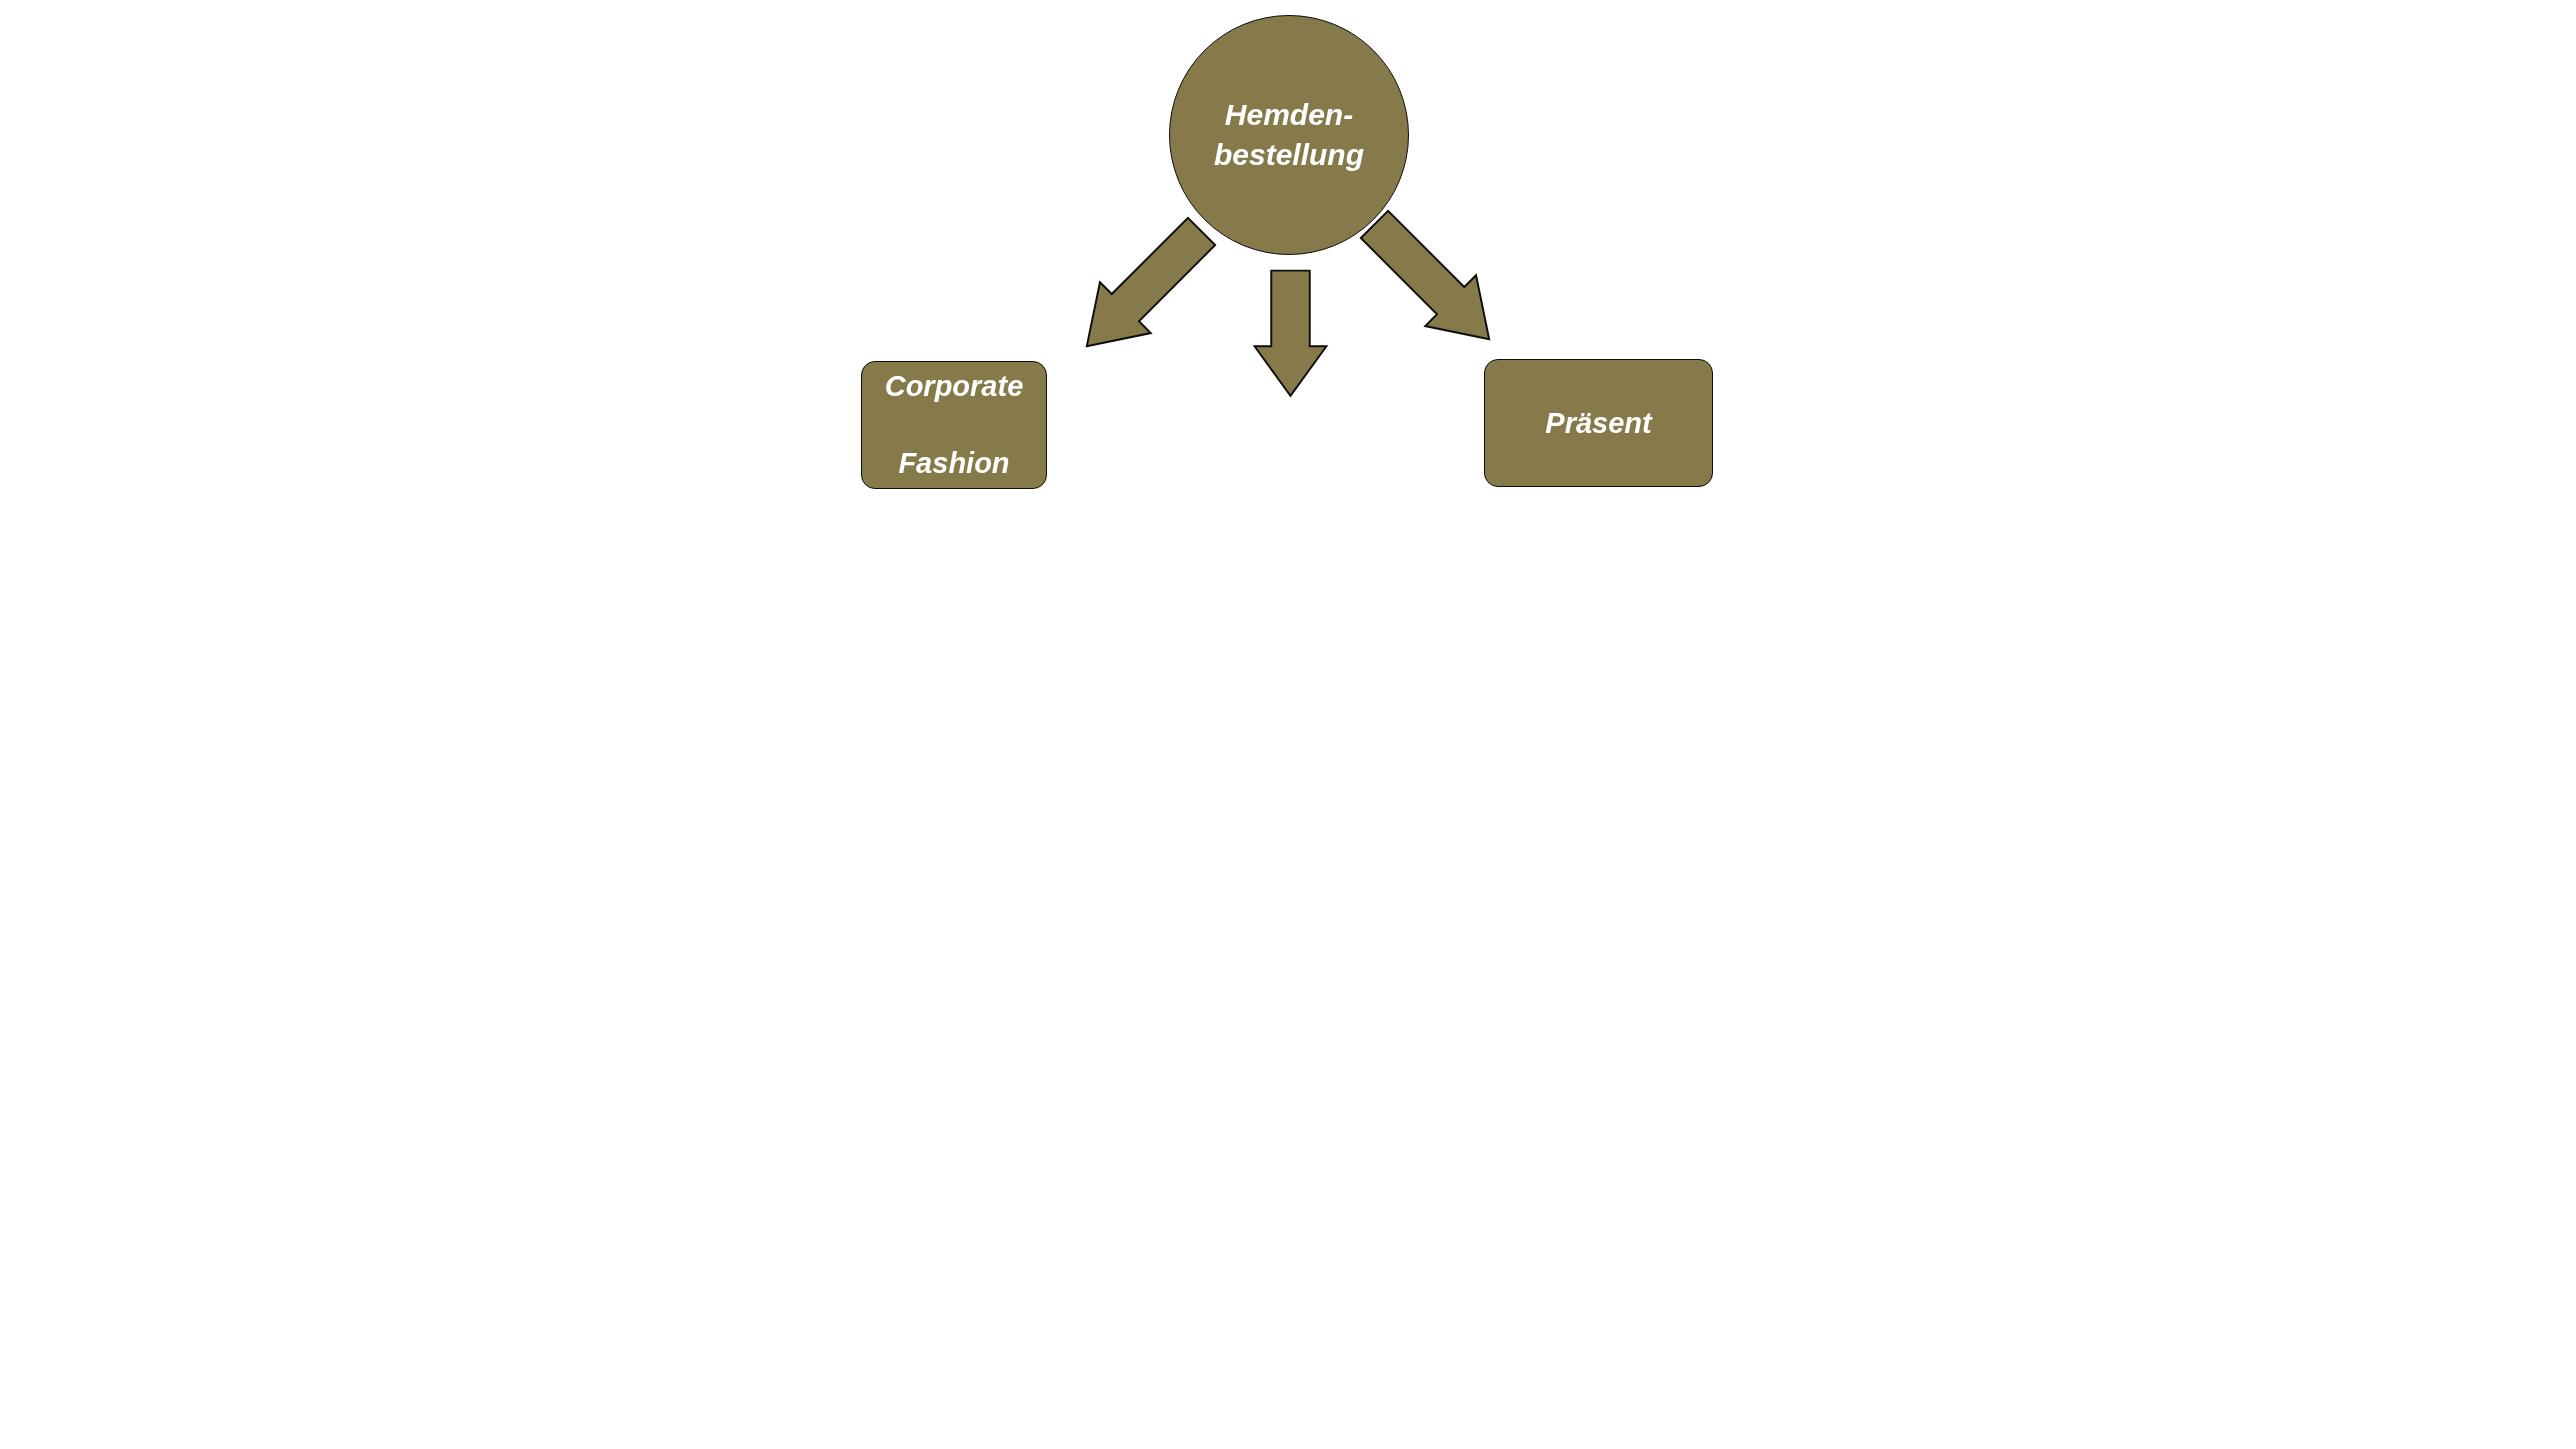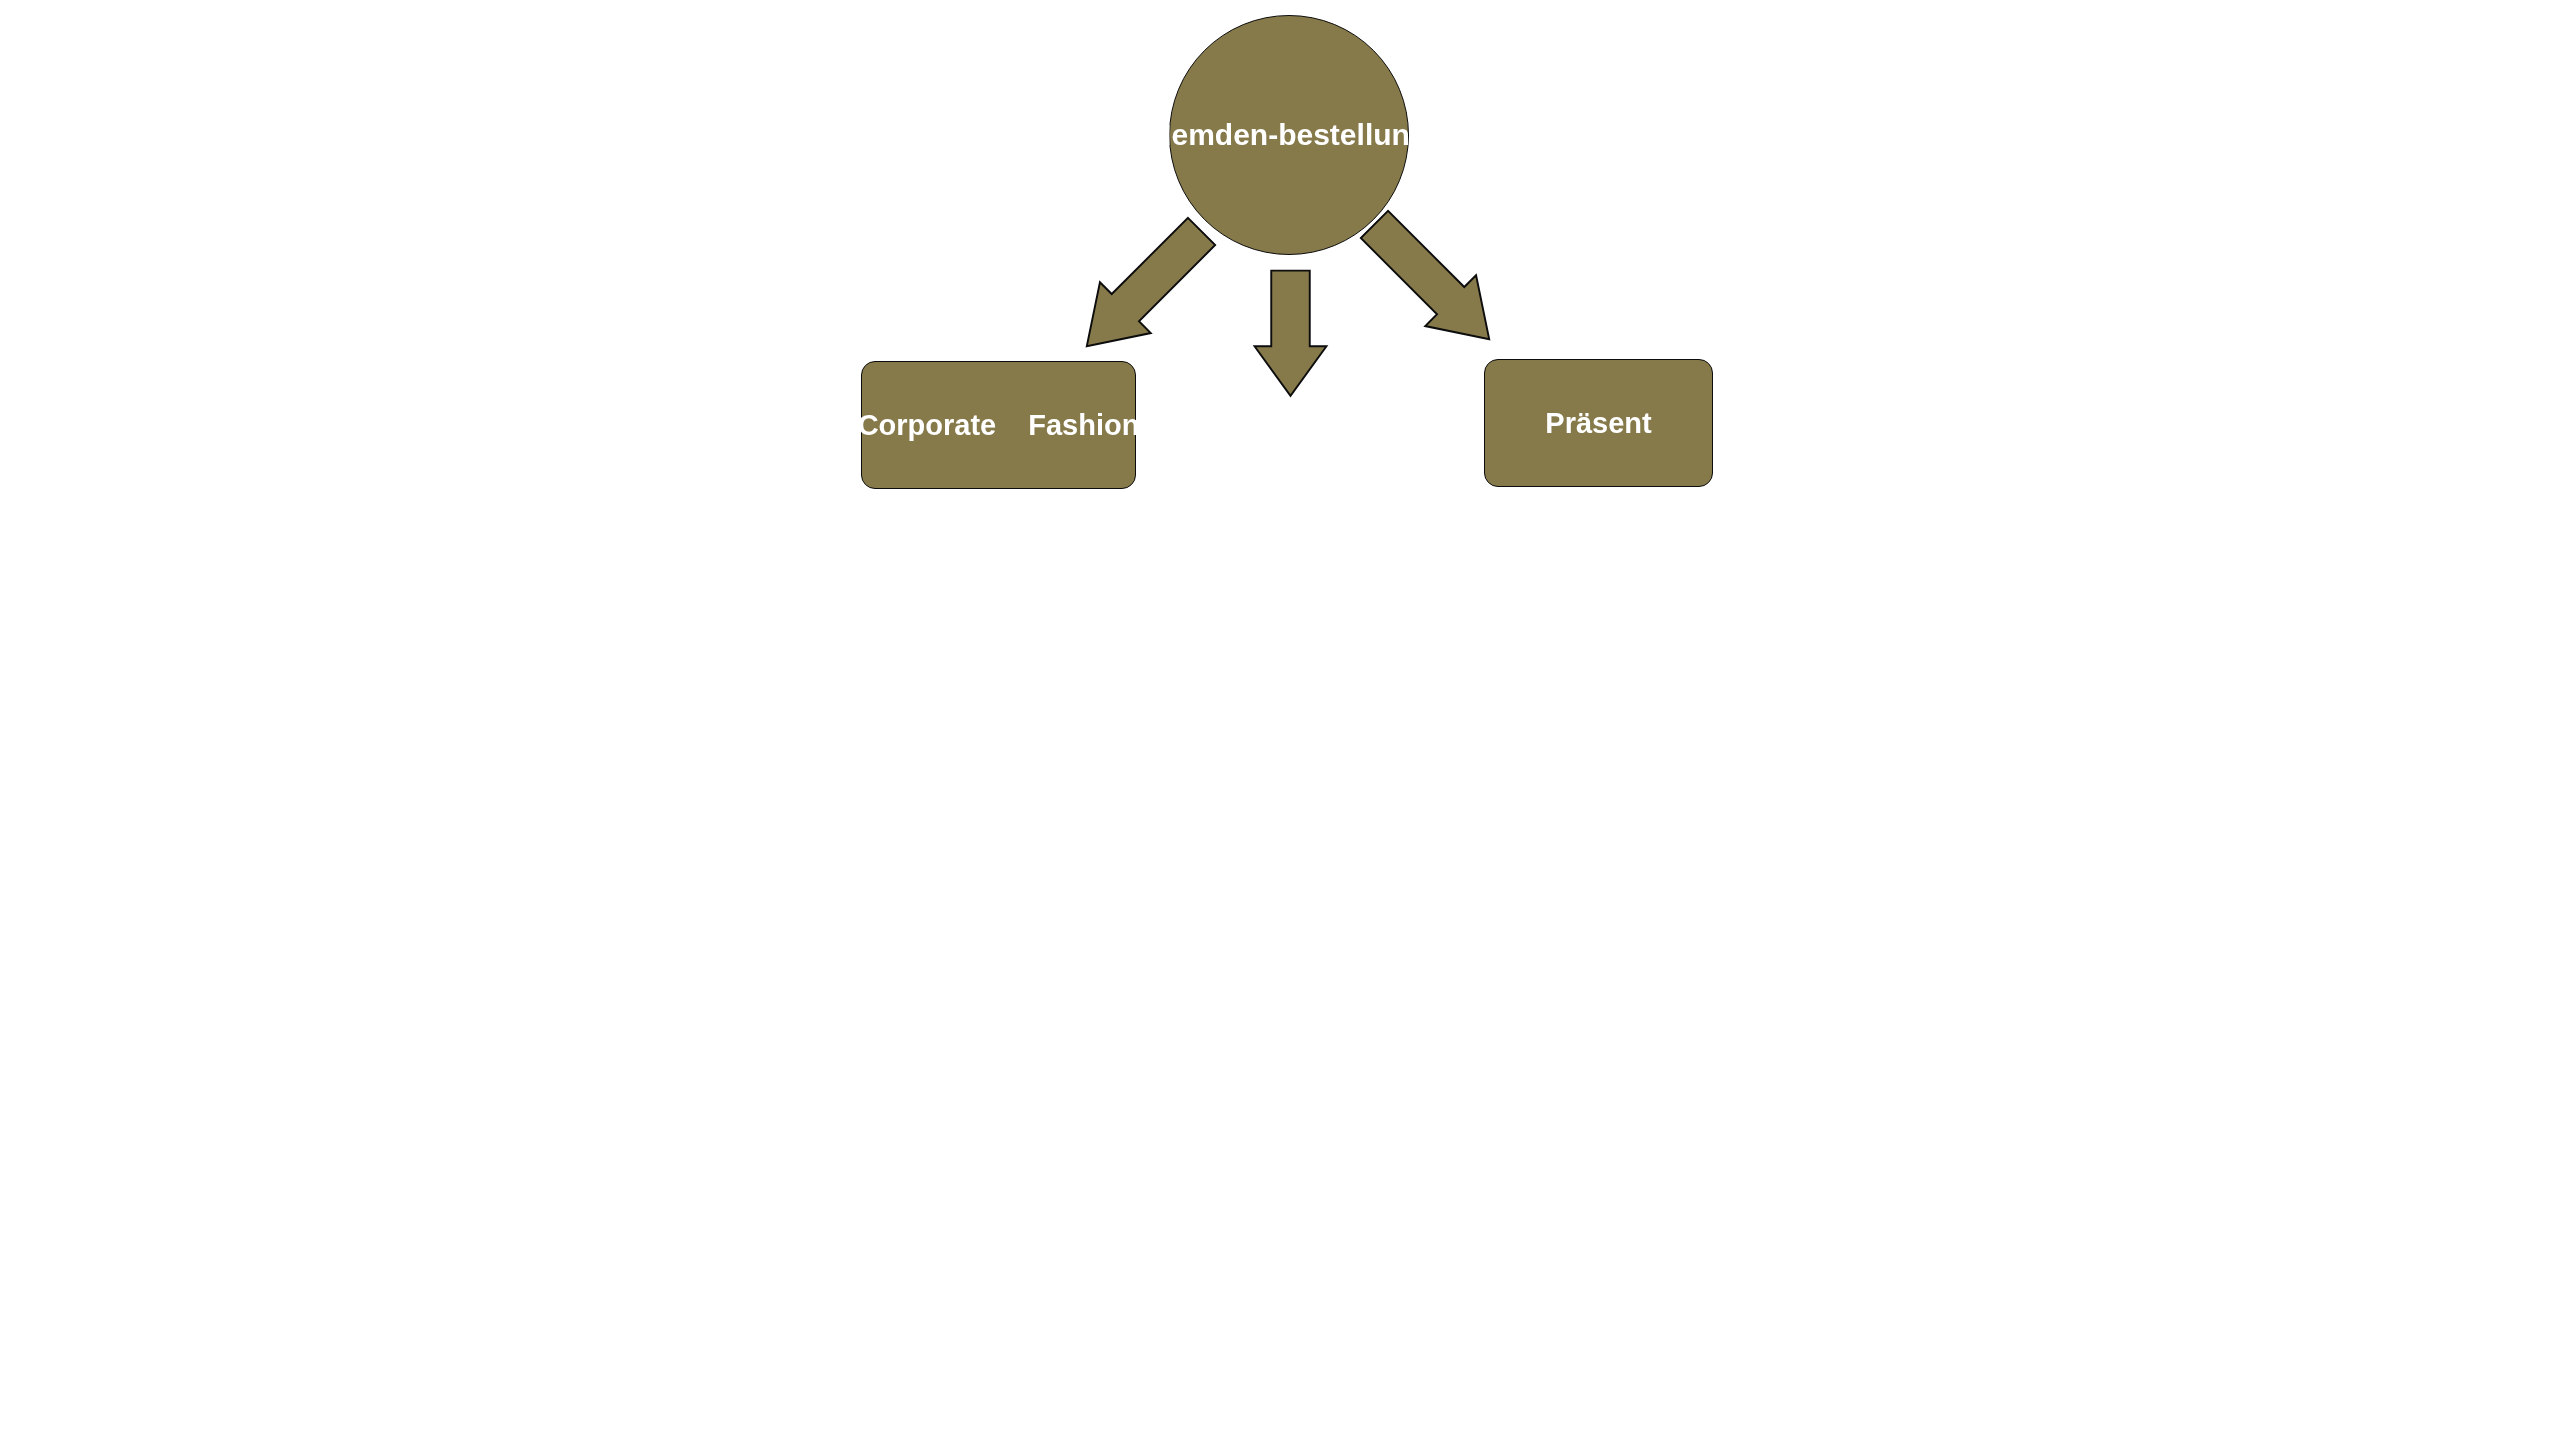--- a/index.html
+++ b/index.html
@@ -17,41 +17,42 @@
     height:580px;
     margin:0 auto;
     background:var(--bg);
     overflow:hidden;
   }
   .node{
     position:absolute;
     background:var(--accent);
     color:var(--text);
     display:flex;
-    flex-direction:row;
+    flex-direction:column;
     align-items:center;
     justify-content:center;
     text-align:center;
     font-weight:700;
+    font-style:italic;
   }
   .circle{
     left:396px; top:15px;
     width:240px; height:240px;
     border-radius:50%;
     border:1.9px solid var(--outline);
     font-size:30px;
     line-height:1.35;
   }
   .box{
     border-radius:14px;
     border:1.3px solid var(--outline);
     font-size:29px;
     line-height:1.55;
   }
-  .box-left{ left:88px; top:361px; width:275px; height:128px;gap:32px; }
+  .box-left{ left:88px; top:361px; width:186px; height:128px;gap:32px; }
   .box-mid{  left:402px; top:409px; width:229px; height:127px; }
   .box-right{left:711px; top:359px; width:229px; height:128px; }
   .arrow{
     position:absolute;
   }
   .arrow svg{display:block;}
   .arrow-left{
     left:332px; top:206px;
     transform:rotate(45deg);
   }

